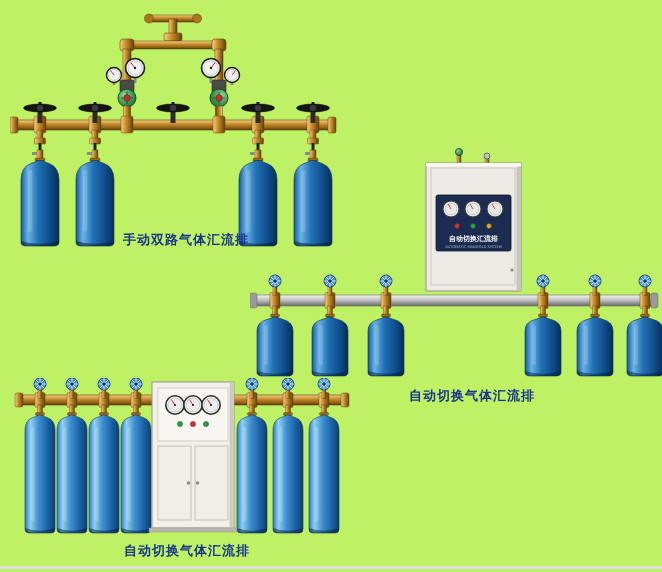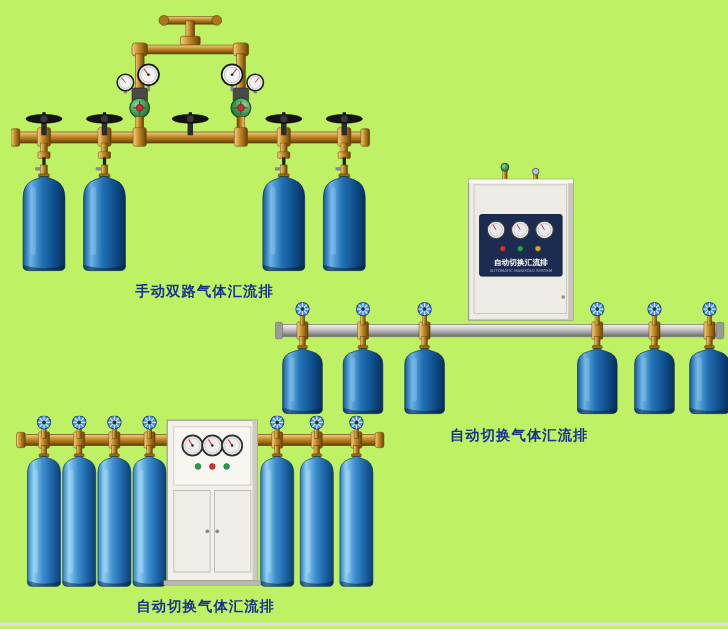--- a/index.html
+++ b/index.html
@@ -313,20 +313,20 @@
       <circle cx="181" cy="46" r="2.6" fill="#cc3434" stroke="#7a1818" stroke-width="0.5"></circle>
       <circle cx="194" cy="46" r="2.6" fill="#2e9e42" stroke="#1a5c28" stroke-width="0.5"></circle>
       <rect x="146" y="68" width="33" height="74" fill="#efeee8" stroke="#b9b7af" stroke-width="0.8"></rect>
       <rect x="183" y="68" width="33" height="74" fill="#efeee8" stroke="#b9b7af" stroke-width="0.8"></rect>
       <circle cx="176.5" cy="105" r="1.7" fill="#8a8a84"></circle>
       <circle cx="185.5" cy="105" r="1.7" fill="#8a8a84"></circle>
       <rect x="137" y="150" width="88" height="4" fill="#bab8b0" stroke="#96948c" stroke-width="0.5"></rect>
     </g>
   </svg>
 
-  <div class="caption" style="left:36px;top:256px;width:300px;">手动双路气体汇流排</div>
+  <div class="caption" style="left:36px;top:231px;width:300px;">手动双路气体汇流排</div>
 
   <div class="caption" style="left:352px;top:387px;width:240px;">自动切换气体汇流排</div>
 
   <div class="caption" style="left:67px;top:542px;width:240px;">自动切换气体汇流排</div>
 
   <div id="footer-line"></div>
 </div>
 
 </body></html>

